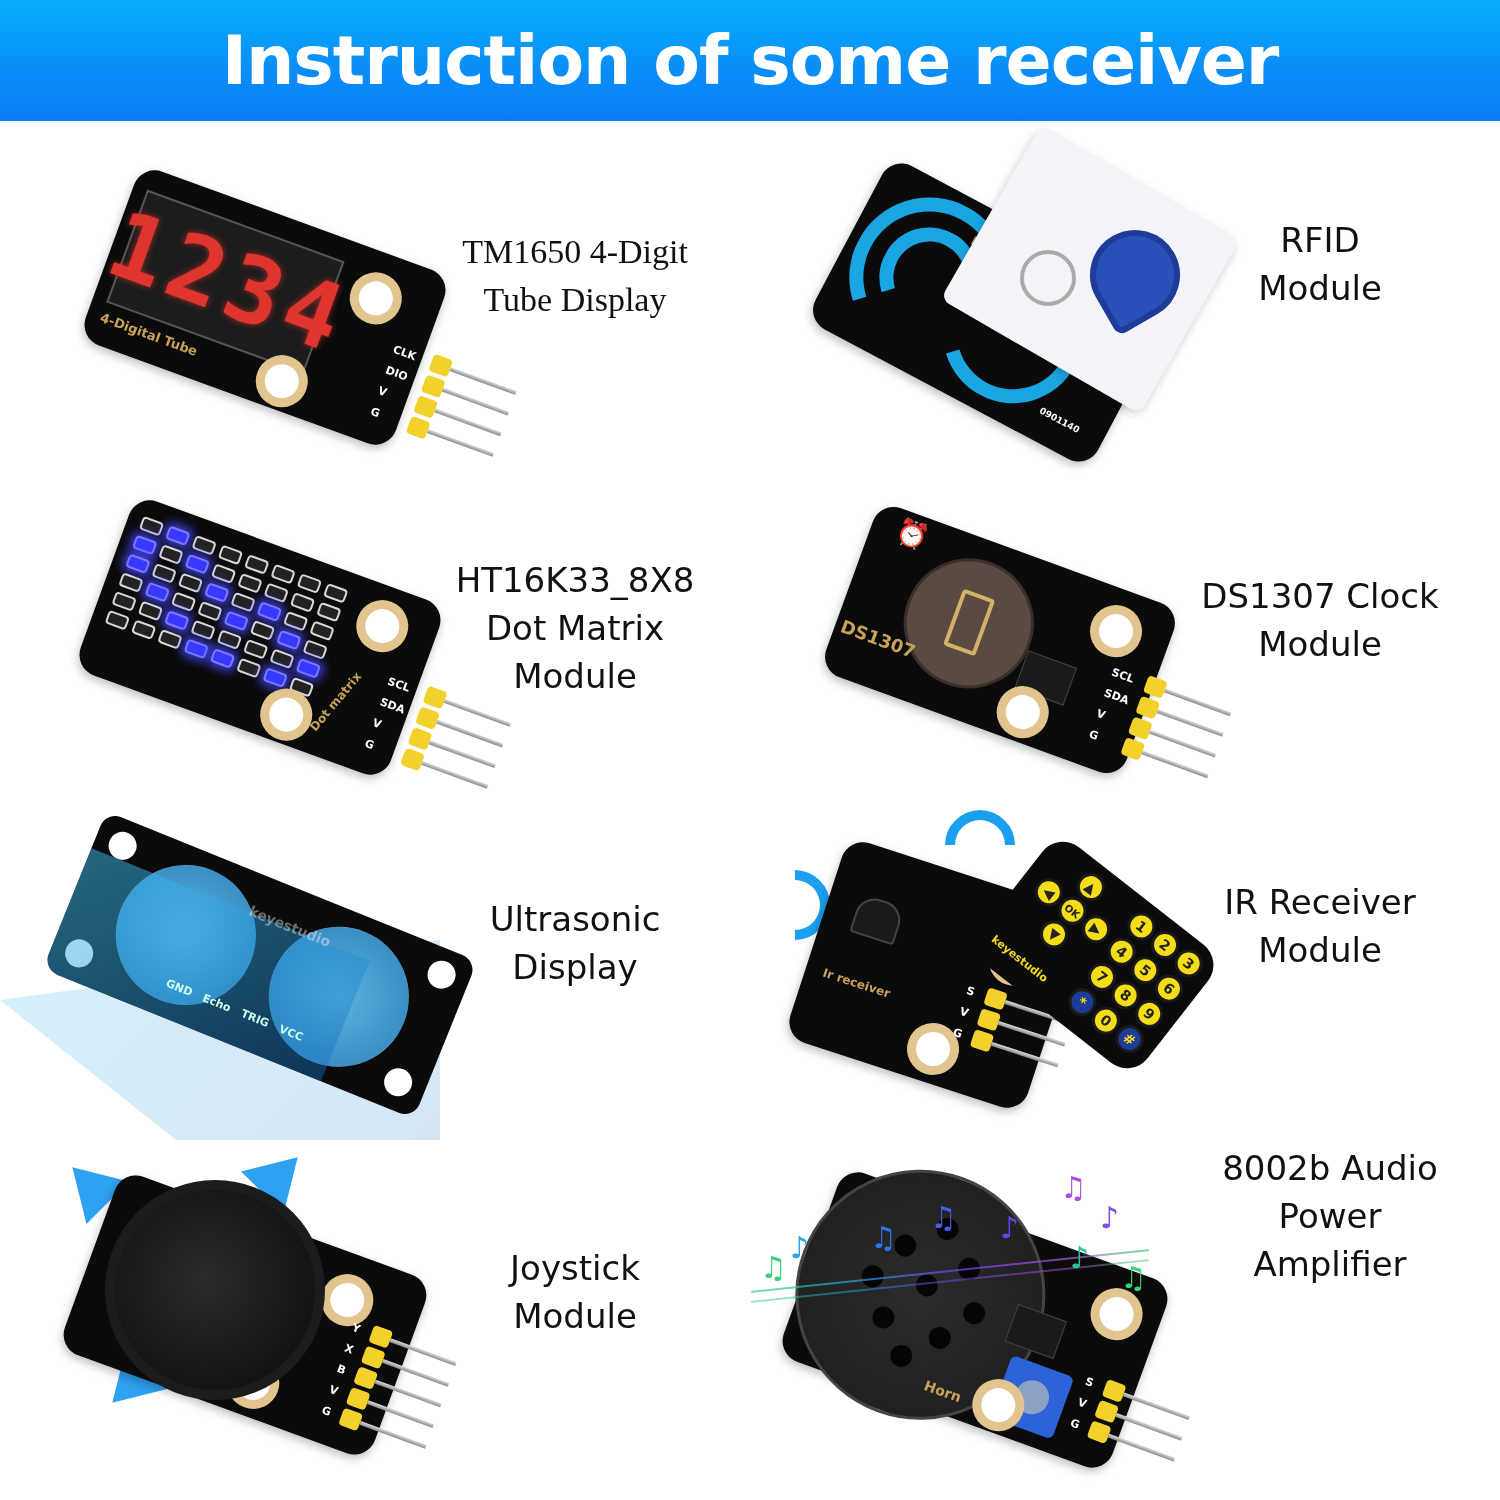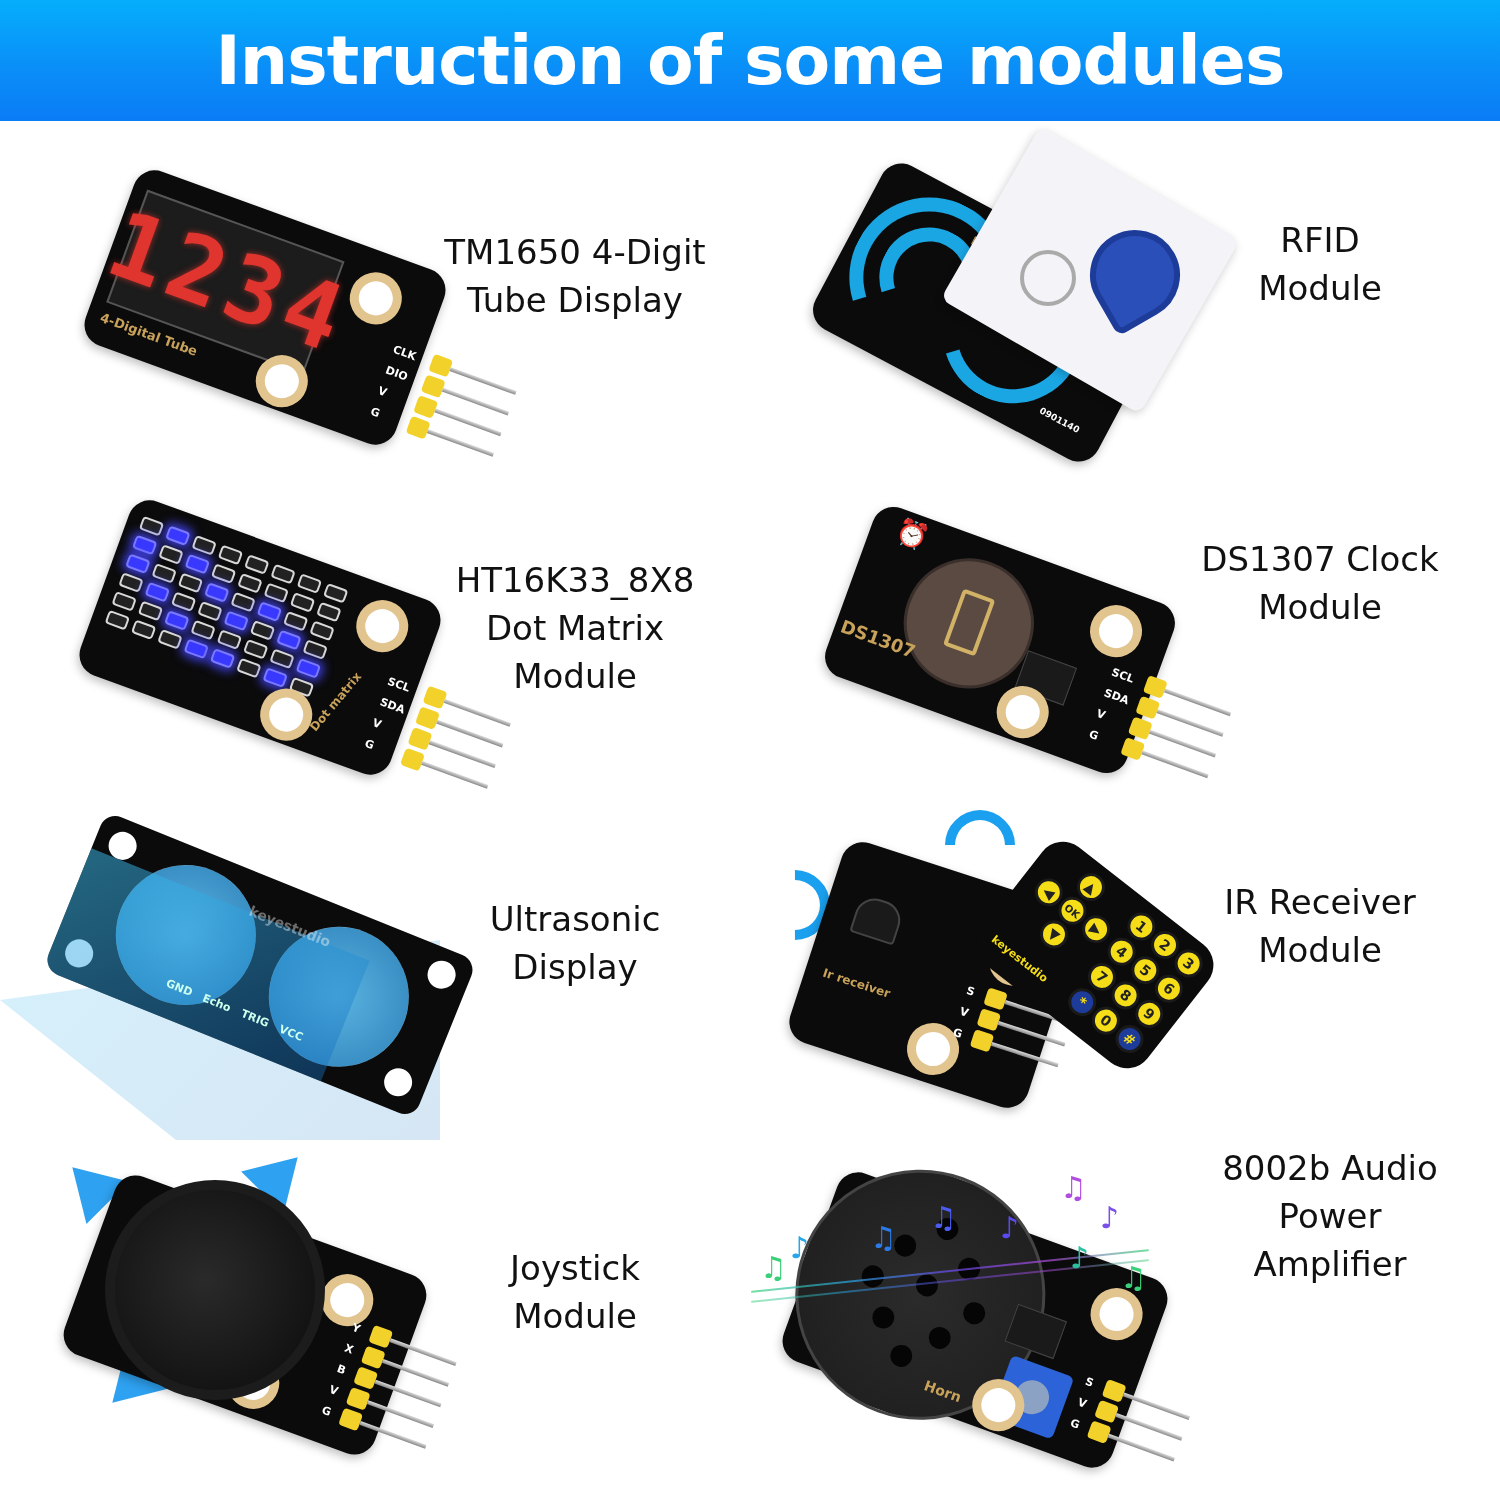--- a/index.html
+++ b/index.html
@@ -124,21 +124,21 @@
   .spk-hole { position: absolute; width: 22px; height: 22px; border-radius: 50%; background: #050505; }
   .pot { position: absolute; width: 66px; height: 66px; background: #2c63d8; border-radius: 6px; }
   .pot::after { content: ""; position: absolute; left: 16px; top: 16px; width: 34px; height: 34px; border-radius: 50%; background: #8ca2c4; }
   .note { position: absolute; font-size: 30px; font-family: "DejaVu Sans", sans-serif; }
   .staff { position: absolute; height: 2px; border-radius: 2px; }
 </style>
 </head>
 <body>
 
 <div class="banner">
-  <h1 class="banner-title">Instruction of some modules</h1>
+  <h1 class="banner-title">Instruction of some receiver</h1>
 </div>
 
 <div class="cell" style="left:80px;top:175px;width:380px;height:310px;">
   <div class="pcb" style="left:20px;top:40px;width:330px;height:185px;transform:rotate(20deg);">
     <div class="digit-box" style="left:14px;top:22px;width:210px;height:120px;">
       <span class="digit">1</span>
       <span class="digit">2</span>
       <span class="digit">3</span>
       <span class="digit">4</span>
     </div>
@@ -162,21 +162,21 @@
           <div class="pin-wire"></div>
         </div>
       <div class="pin-row">
           <span class="silk" style="position:static;width:40px;font-size:11px;">G</span>
           <div class="pin-head"></div>
           <div class="pin-wire"></div>
         </div>
     </div>
   </div>
 </div>
-<div class="label" style="left:410px;top:228px;width:330px;">TM1650 4-Digit
+<div class="label" style="left:410px;top:228px;width:330px;font-family:Liberation Serif, serif;">TM1650 4-Digit
 Tube Display</div>
 
 <div class="cell" style="left:810px;top:150px;width:400px;height:310px;">
   <div class="pcb" style="left:20px;top:70px;width:320px;height:185px;transform:rotate(28deg);">
     <div class="wave-arc" style="left:10px;top:10px;width:160px;height:160px;transform:rotate(-90deg);"></div>
     <div class="wave-arc" style="left:40px;top:40px;width:100px;height:100px;transform:rotate(-90deg);"></div>
     <div class="wave-arc" style="left:120px;top:30px;width:140px;height:140px;transform:rotate(90deg);"></div>
     <div class="silk gold" style="left:110px;top:30px;font-size:12px;font-weight:normal;">RC522 I2C</div>
     <div class="silk" style="left:250px;top:150px;font-size:9px;">0901140</div>
   </div>
@@ -296,21 +296,21 @@
           <div class="pin-wire"></div>
         </div>
       <div class="pin-row">
           <span class="silk" style="position:static;width:36px;font-size:11px;">G</span>
           <div class="pin-head"></div>
           <div class="pin-wire"></div>
         </div>
     </div>
   </div>
 </div>
-<div class="label" style="left:1180px;top:535px;width:280px;">DS1307 Clock
+<div class="label" style="left:1180px;top:572px;width:280px;">DS1307 Clock
 Module</div>
 
 <div class="cell" style="left:0px;top:800px;width:470px;height:340px;">
   <div class="us-overlay" style="left:0px;top:140px;width:440px;height:200px;opacity:0.25;clip-path:polygon(0 30%,100% 0,100% 100%,40% 100%);"></div>
   <div class="us-board" style="left:60px;top:80px;width:400px;height:170px;transform:rotate(22deg);">
     <div class="us-screw" style="left:14px;top:12px;"></div>
     <div class="us-screw" style="left:14px;top:128px;"></div>
     <div class="us-screw" style="left:358px;top:12px;"></div>
     <div class="us-screw" style="left:358px;top:128px;"></div>
     <div class="us-eye" style="left:50px;top:15px;"></div>

